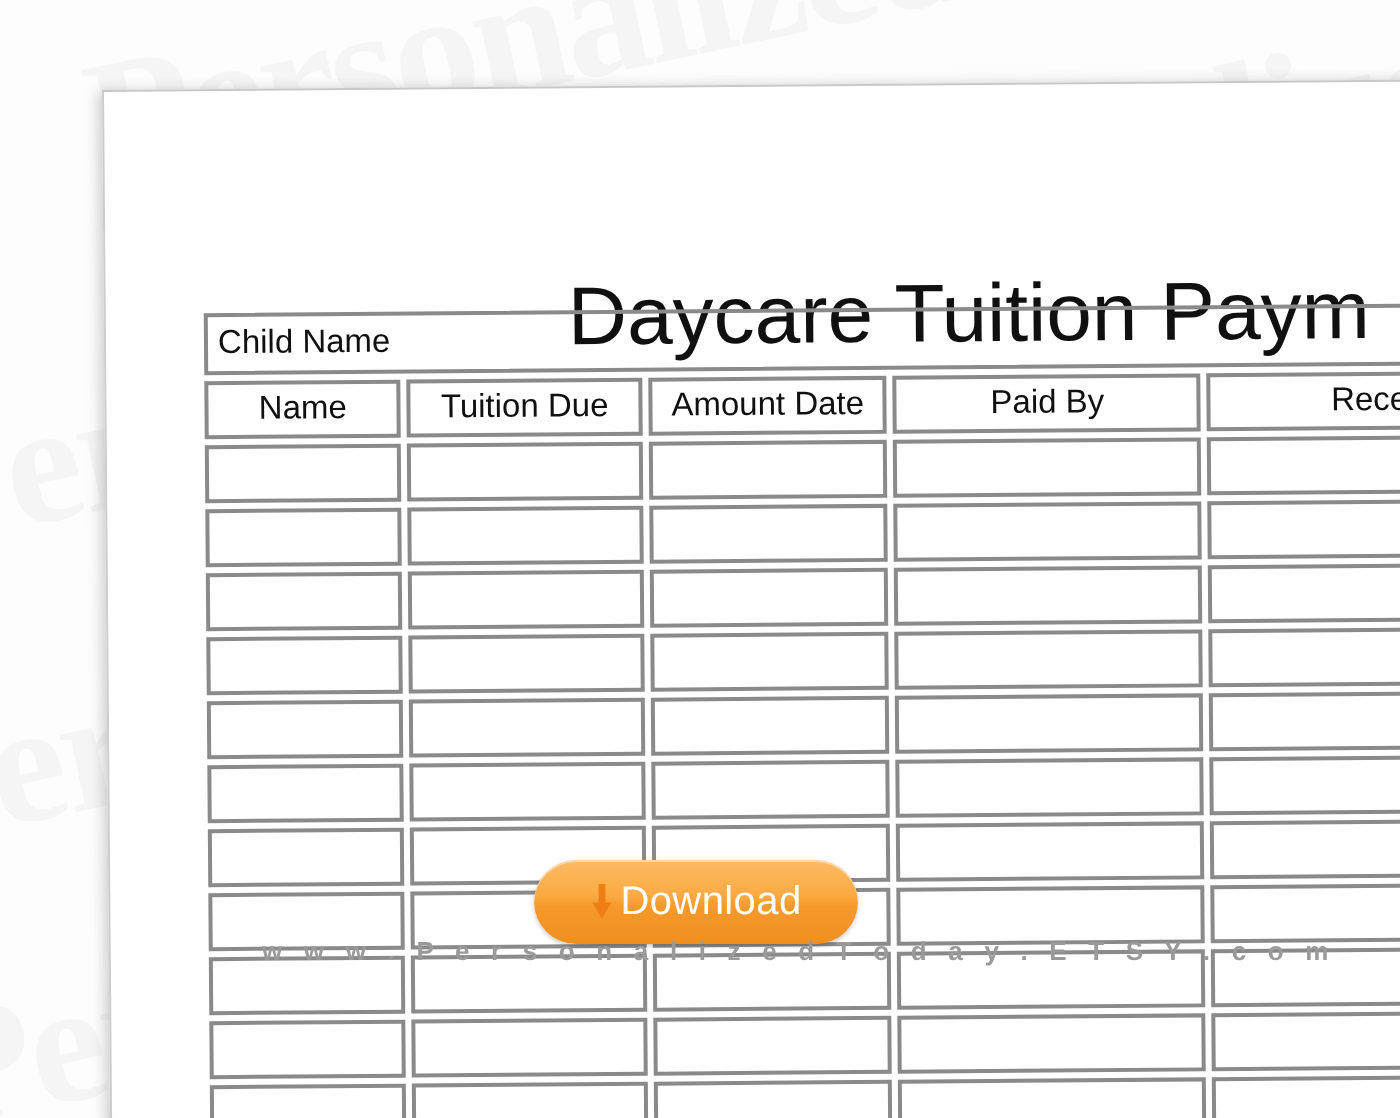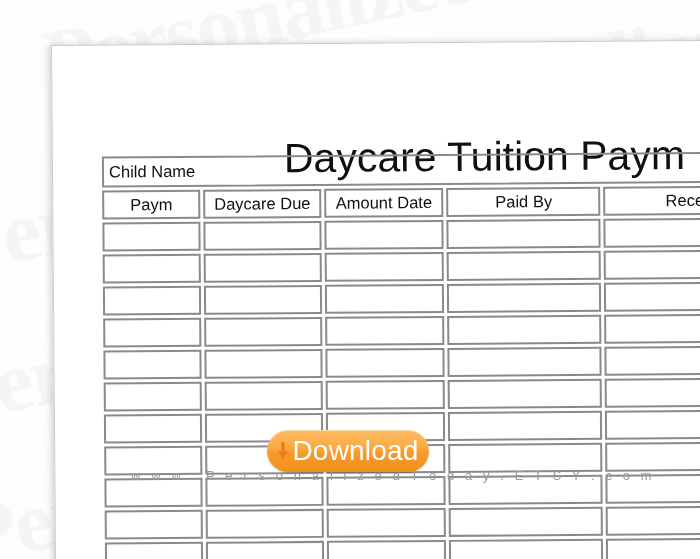--- a/index.html
+++ b/index.html
@@ -121,39 +121,39 @@
   }
   #download-button .dl-arrow {
     width: 12px;
     height: 18px;
     margin-right: 3px;
     flex: 0 0 auto;
     display: block;
   }
   #download-button .dl-label {
     color: #ffffff;
-    font-size: 28px;
+    font-size: 20px;
     line-height: 20px;
     font-weight: 400;
     letter-spacing: 0.2px;
     text-align: center;
   }
 
   
   #site-watermark {
     position: absolute;
     left: 131px;
     top: 468px;
     width: 440px;
     text-align: center;
     font-size: 13px;
     letter-spacing: 3.6px;
     color: #9a9a9a;
     white-space: nowrap;
-    font-weight: 400;
+    font-weight: 700;
     user-select: none;
   }
 </style>
 </head>
 <body>
 
 <div id="backdrop">
   <div class="wm-bg wm-a">Personalized</div>
   <div class="wm-bg wm-b">Personalized</div>
   <div class="wm-bg wm-c">Personalized</div>
@@ -173,22 +173,22 @@
       <col style="width:116px">
       <col style="width:118px">
       <col style="width:152px">
       <col style="width:190px">
     </colgroup>
     <tbody>
       <tr>
         <td class="namecell" colspan="5">Child Name</td>
       </tr>
       <tr>
-        <td class="headcell">Paym</td>
-        <td class="headcell">Daycare Due</td>
+        <td class="headcell">Name</td>
+        <td class="headcell">Tuition Due</td>
         <td class="headcell">Amount Date</td>
         <td class="headcell">Paid By</td>
         <td class="headcell">Received</td>
       </tr>
 
       <tr>
         <td class="blank"></td>
         <td class="blank"></td>
         <td class="blank"></td>
         <td class="blank"></td>

